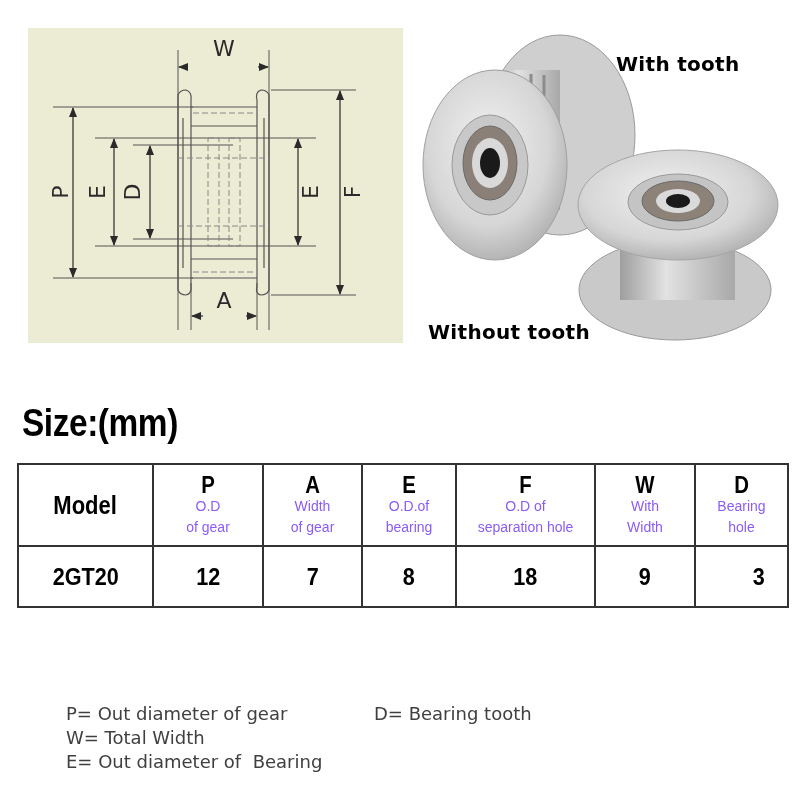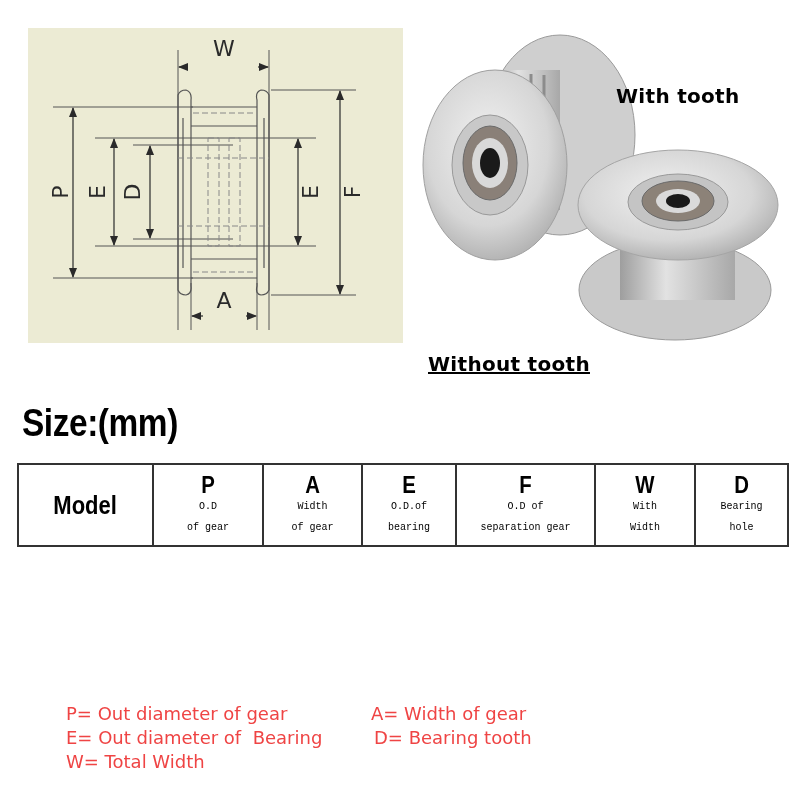--- a/index.html
+++ b/index.html
@@ -8,44 +8,44 @@
 
   
   .drawing { position:absolute; left:28px; top:28px; width:375px; height:315px; background:#ecebd4; }
   .drawing svg { position:absolute; left:0; top:0; }
   .dim-label { font-family:"DejaVu Sans", sans-serif; font-size:22px; fill:#2a2a2a; }
 
   
   .photo { position:absolute; left:410px; top:30px; width:390px; height:330px; }
   .photo svg { position:absolute; left:0; top:0; }
   .photo-caption { position:absolute; font-family:"DejaVu Sans", sans-serif; font-weight:bold;
-                   font-size:20px; color:#000; white-space:nowrap; letter-spacing:0.3px;margin-top:32px; }
+                   font-size:20px; color:#000; white-space:nowrap; letter-spacing:0.3px; }
   .cap-with { left:206px; top:22px; }
-  .cap-without { left:18px; top:290px;text-decoration:underline; }
+  .cap-without { left:18px; top:290px; }
 
   
   .size-title { position:absolute; left:22px; top:402px; font-family:"Liberation Sans", sans-serif;
                 font-weight:bold; font-size:38px; transform:scaleX(0.88); transform-origin:left top;
                 letter-spacing:-0.5px; }
 
   
   table.spec { position:absolute; left:17px; top:463px; border-collapse:collapse;padding-left:28px; }
   table.spec td { border:2px solid #333; text-align:center; vertical-align:middle; padding:0; }
   .hdr-row td { height:80px; }
   .data-row td { height:59px; }
   .hletter { display:block; font-family:"Liberation Sans", sans-serif; font-weight:bold; font-size:24px;
              transform:scaleX(0.85); line-height:22px; margin-top:2px; }
-  .hsub { display:block; font-family:Liberation Mono, monospace; font-size:10px; color:#000000; line-height:21px; }
+  .hsub { display:block; font-family:Liberation Sans, sans-serif; font-size:14px; color:#8b5cf6; line-height:21px; }
   .model-h { font-family:"Liberation Sans", sans-serif; font-weight:bold; font-size:25px;
              display:inline-block; transform:scaleX(0.88); }
   .cellval { font-family:"Liberation Sans", sans-serif; font-weight:bold; font-size:24px;
              display:inline-block; transform:scaleX(0.9); }
 
   
-  .legend { position:absolute; font-family:"DejaVu Sans", sans-serif; font-size:18px; color:#ef4444;
+  .legend { position:absolute; font-family:"DejaVu Sans", sans-serif; font-size:18px; color:#404040;
             white-space:nowrap; line-height:24px; }
   .leg-l { left:66px; top:702px; }
   .leg-r { left:371px; top:702px; }
 </style>
 </head>
 <body>
 
 <div class="drawing">
   <svg width="375" height="315" viewBox="0 0 375 315">
     <defs>
@@ -189,37 +189,45 @@
       <span class="hsub">of gear</span>
     </td>
     <td>
       <span class="hletter">E</span>
       <span class="hsub">O.D.of</span>
       <span class="hsub">bearing</span>
     </td>
     <td>
       <span class="hletter">F</span>
       <span class="hsub">O.D of</span>
-      <span class="hsub">separation gear</span>
+      <span class="hsub">separation hole</span>
     </td>
     <td>
       <span class="hletter">W</span>
       <span class="hsub">With</span>
       <span class="hsub">Width</span>
     </td>
     <td>
       <span class="hletter">D</span>
       <span class="hsub">Bearing</span>
       <span class="hsub">hole</span>
     </td>
   </tr>
+  <tr class="data-row">
+    <td><span class="cellval">2GT20</span></td>
+    <td><span class="cellval">12</span></td>
+    <td><span class="cellval">7</span></td>
+    <td><span class="cellval">8</span></td>
+    <td><span class="cellval">18</span></td>
+    <td><span class="cellval">9</span></td>
+    <td style="text-align:right;padding-right:22px"><span class="cellval">3</span></td>
+  </tr>
 </tbody>
   </table>
 
 <div class="legend leg-l">
   <div>P= Out diameter of gear</div>
+  <div>W= Total Width</div>
   <div style="white-space:pre">E= Out diameter of  Bearing</div>
-  <div>W= Total Width</div>
 </div>
 <div class="legend leg-r">
-  <div>A= Width of gear</div>
   <div style="padding-left:3px">D= Bearing tooth</div>
 </div>
 
 </body></html>

